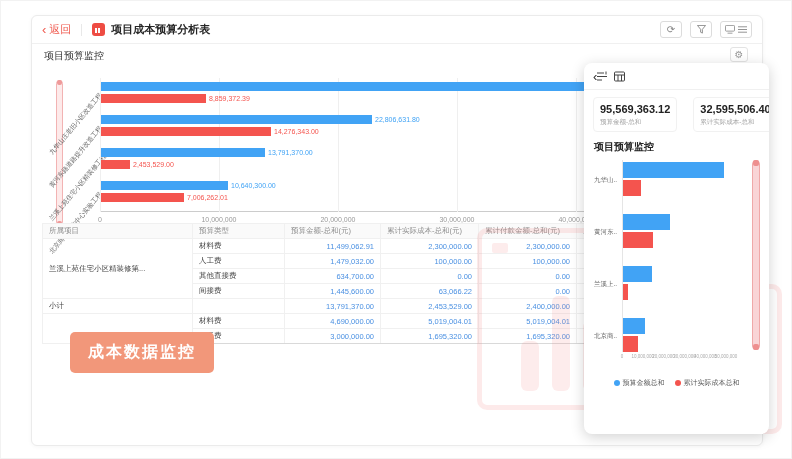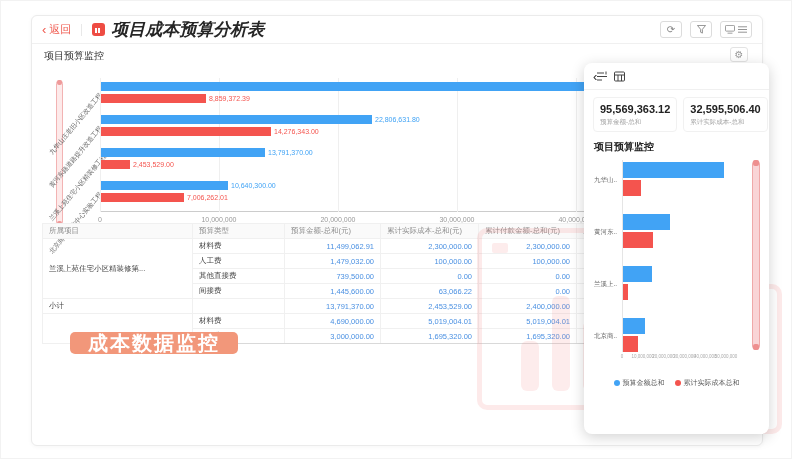--- a/index.html
+++ b/index.html
@@ -11,21 +11,21 @@
     background:#fff; border:1px solid #ebebeb; border-radius:6px;
     box-shadow:0 1px 4px rgba(0,0,0,.04); }
   .titlebar { position:relative; height:28px; border-bottom:1px solid #f0f0f0;
     display:flex; align-items:center; padding:0 10px; }
   .back { color:#f05b50; font-size:11px; display:flex; align-items:center; gap:3px; cursor:pointer; }
   .back .arr { font-size:13px; line-height:1; }
   .tb-divider { width:1px; height:12px; background:#e8e8e8; margin:0 10px; }
   .app-icon { width:13px; height:13px; border-radius:3px; background:#ee4c43; margin-right:6px; position:relative; }
   .app-icon::before { content:""; position:absolute; left:3px; bottom:3px; width:2px; height:5px; background:#fff;
     box-shadow:3px 0 0 #fff, 6px 2px 0 -1px #fff; }
-  .win-title { font-size:17px; font-weight:bold; color:#262626;font-style:italic; }
+  .win-title { font-size:11px; font-weight:bold; color:#262626; }
   .tb-right { margin-left:auto; display:flex; gap:8px; }
   .tb-btn { min-width:22px; height:17px; border:1px solid #dcdcdc; border-radius:3px; background:#fff;
     display:flex; align-items:center; justify-content:center; gap:3px; font-size:10px; color:#888;
     padding:0 4px; cursor:pointer; }
   .subheader { position:relative; height:20px; }
   .section-title { position:absolute; left:12px; top:5px; font-size:10px; color:#333; }
   .gear-btn { position:absolute; right:14px; top:3px; width:18px; height:15px; border:1px solid #e3e3e3;
     border-radius:3px; color:#9a9a9a; font-size:10px; display:flex; align-items:center; justify-content:center; }
 
   
@@ -57,37 +57,37 @@
   .tbl td.txt { color:#444; }
   .tbl tr:last-child td { border-bottom:1px solid #d9d9d9; }
 
   
   .wm { position:absolute; border:5px solid rgba(243,139,139,.18); border-radius:10px;
     display:flex; align-items:flex-end; justify-content:center; gap:13px; padding:0 12px 14px;
     pointer-events:none; z-index:3; }
   .wm::before { content:""; position:absolute; left:10px; top:10px; width:16px; height:10px;
     background:rgba(243,139,139,.16); border-radius:2px; }
   .wm .wbar { width:18px; background:rgba(243,139,139,.16); border-radius:6px; }
-  .badge { position:absolute; left:38px; top:316px; height:22px; padding:0 18px; background:#f2977a;
-    border-radius:5px; color:#fff; font-size:20px; font-weight:bold; letter-spacing:2px;
+  .badge { position:absolute; left:38px; top:316px; height:41px; padding:0 18px; background:#f2977a;
+    border-radius:5px; color:#fff; font-size:16px; font-weight:bold; letter-spacing:2px;
     display:flex; align-items:center; z-index:5; }
 
   
   .panel { position:absolute; left:583px; top:62px; width:185px; height:371px; background:#fff;
     border-radius:8px; box-shadow:0 3px 14px rgba(0,0,0,.18); z-index:20; overflow:hidden; }
   .p-header { height:27px; display:flex; align-items:center; padding:0 9px; border-bottom:1px solid #f0f0f0; }
   .p-back { font-size:13px; color:#333; cursor:pointer; }
   .p-title { flex:1; text-align:center; font-size:10px; font-weight:bold; color:#262626;
     white-space:nowrap; overflow:hidden; }
   .p-icons { display:flex; gap:6px; }
   .p-icons svg { cursor:pointer; }
   .p-filter { height:21px; display:flex; align-items:center; gap:5px; padding:0 9px;
     border-bottom:1px solid #f2f2f2; font-size:7.5px; color:#555; cursor:pointer; }
   .p-filter .chev { margin-left:auto; color:#bbb; font-size:10px; }
-  .p-stats { display:flex; gap:6px; padding:7px 9px 5px; }
+  .p-stats { display:flex; gap:16px; padding:7px 9px 5px; }
   .stat { flex:1; border:1px solid #f1f1f1; border-radius:4px; padding:5px 6px 4px; }
   .stat .v { font-size:11px; font-weight:bold; color:#222; white-space:nowrap; }
   .stat .l { font-size:6.5px; color:#a3a3a3; margin-top:3px; white-space:nowrap; }
   .p-section { font-size:10px; font-weight:bold; color:#262626; padding:3px 10px 2px; }
   .p-chart { position:relative; margin:4px 10px 0; height:212px; }
   .p-cat { position:absolute; left:0; width:26px; font-size:6.5px; color:#666; text-align:left; white-space:nowrap; overflow:hidden; }
   .p-plot { position:absolute; left:28px; top:0; width:116px; height:192px; border-left:1px solid #e5e5e5; }
   .p-bar { position:absolute; height:16px; }
   .p-axis { position:absolute; left:28px; top:194px; width:130px; height:8px; }
   .p-axis span { position:absolute; transform:translateX(-50%); font-size:4.5px; color:#aaa; white-space:nowrap; }
@@ -229,21 +229,21 @@
           <tr>
             <td class="txt">人工费</td>
             <td class="num">1,479,032.00</td>
             <td class="num">100,000.00</td>
             <td class="num">100,000.00</td>
             <td class="num">0</td>
             <td class="num">6.76%</td>
           </tr>
           <tr>
             <td class="txt">其他直接费</td>
-            <td class="num">739,500.00</td>
+            <td class="num">634,700.00</td>
             <td class="num">0.00</td>
             <td class="num">0.00</td>
             <td class="num">0</td>
             <td class="num">0.00%</td>
           </tr>
           <tr>
             <td class="txt">间接费</td>
             <td class="num">1,445,600.00</td>
             <td class="num">63,066.22</td>
             <td class="num">0.00</td>

